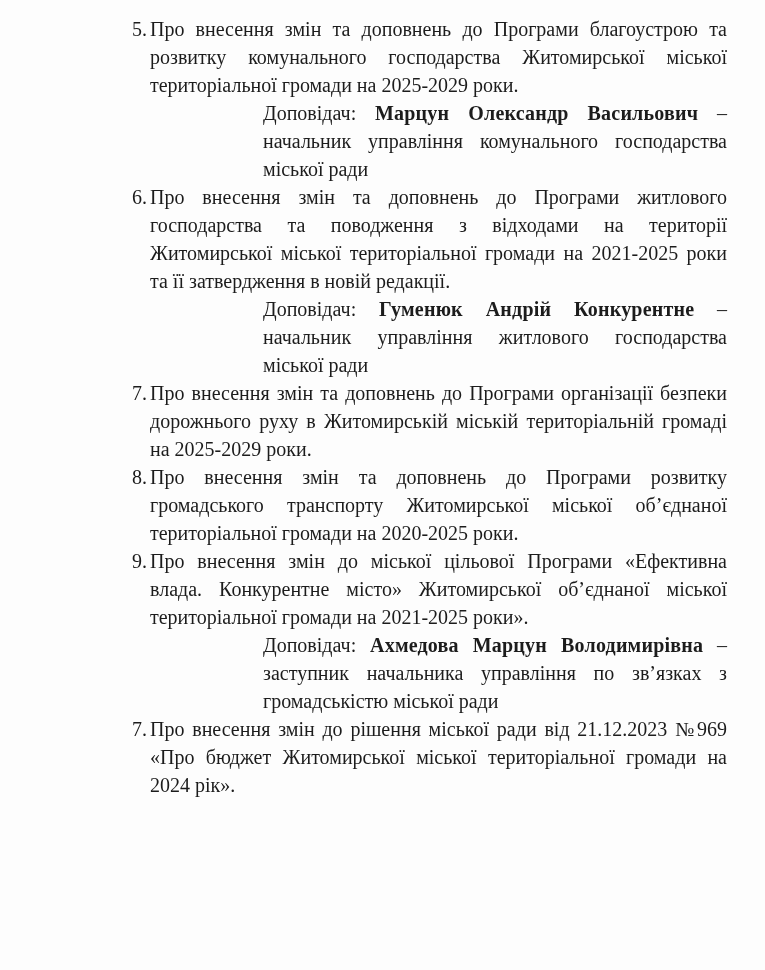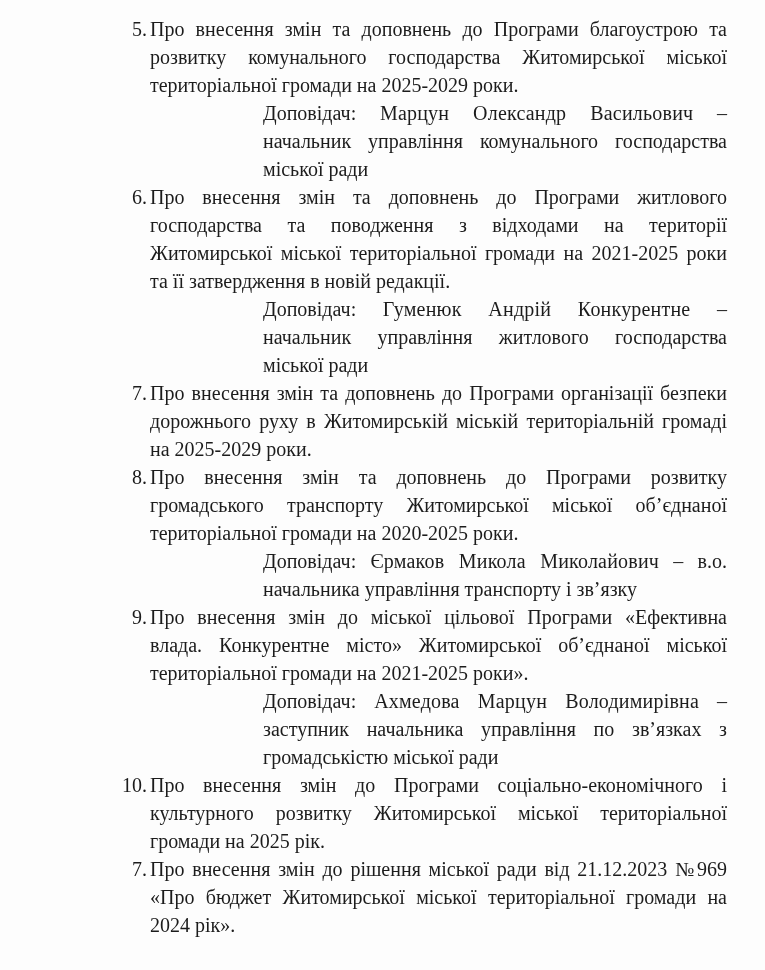--- a/index.html
+++ b/index.html
@@ -32,21 +32,21 @@
     position: absolute;
     right: calc(100% + 3px);
     top: 0;
     white-space: nowrap;
   }
   .speaker {
     margin-left: 113px;
     text-align: justify;
   }
   .speaker b {
-    font-weight: normal;
+    font-weight: bold;
     letter-spacing: 0.2px;
   }
 </style>
 </head>
 <body>
 
 <div class="page">
 
   <div class="item">
     <div class="body">
@@ -65,34 +65,30 @@
   <div class="item">
     <div class="body">
       <span class="num">7.</span><span>Про внесення змін та доповнень до Програми організації безпеки дорожнього руху в Житомирській міській територіальній громаді на 2025-2029 роки.</span>
     </div>
   </div>
 
   <div class="item">
     <div class="body">
       <span class="num">8.</span><span>Про внесення змін та доповнень до Програми розвитку громадського транспорту Житомирської міської об’єднаної територіальної громади на 2020-2025 роки.</span>
     </div>
-    <div class="speaker"><span>Доповідач: </span><b>Єрмаков Микола Миколайович</b><span> – в.о. начальника управління транспорту і зв’язку</span></div>
   </div>
 
   <div class="item">
     <div class="body">
       <span class="num">9.</span><span>Про внесення змін до міської цільової Програми «Ефективна влада. Конкурентне місто» Житомирської об’єднаної міської територіальної громади на 2021-2025 роки».</span>
     </div>
     <div class="speaker"><span>Доповідач: </span><b>Ахмедова Марцун Володимирівна</b><span> – заступник начальника управління по зв’язках з громадськістю міської ради</span></div>
   </div>
 
   <div class="item">
-    <div class="body">
-      <span class="num">10.</span><span>Про внесення змін до Програми соціально-економічного і культурного розвитку Житомирської міської територіальної громади на 2025 рік.</span>
-    </div>
   </div>
 
   <div class="item">
     <div class="body">
       <span class="num">7.</span><span>Про внесення змін до рішення міської ради від 21.12.2023 №969 «Про бюджет Житомирської міської територіальної громади на 2024 рік».</span>
     </div>
   </div>
 
 </div>
 

